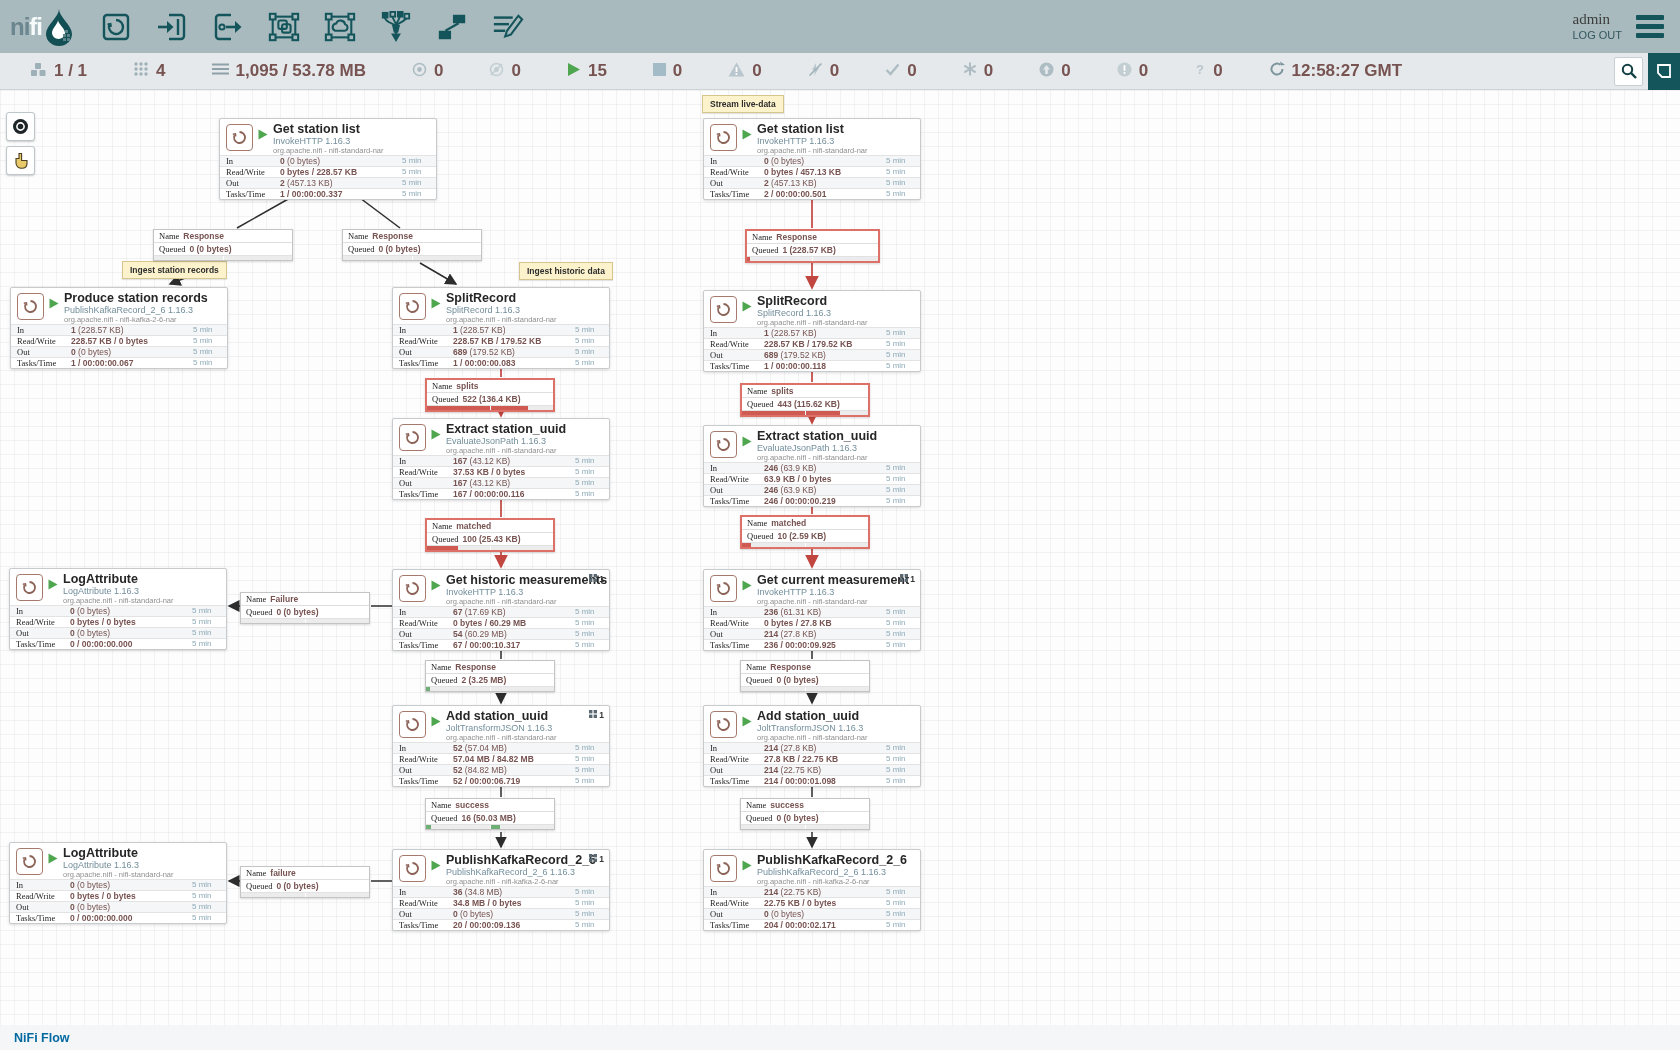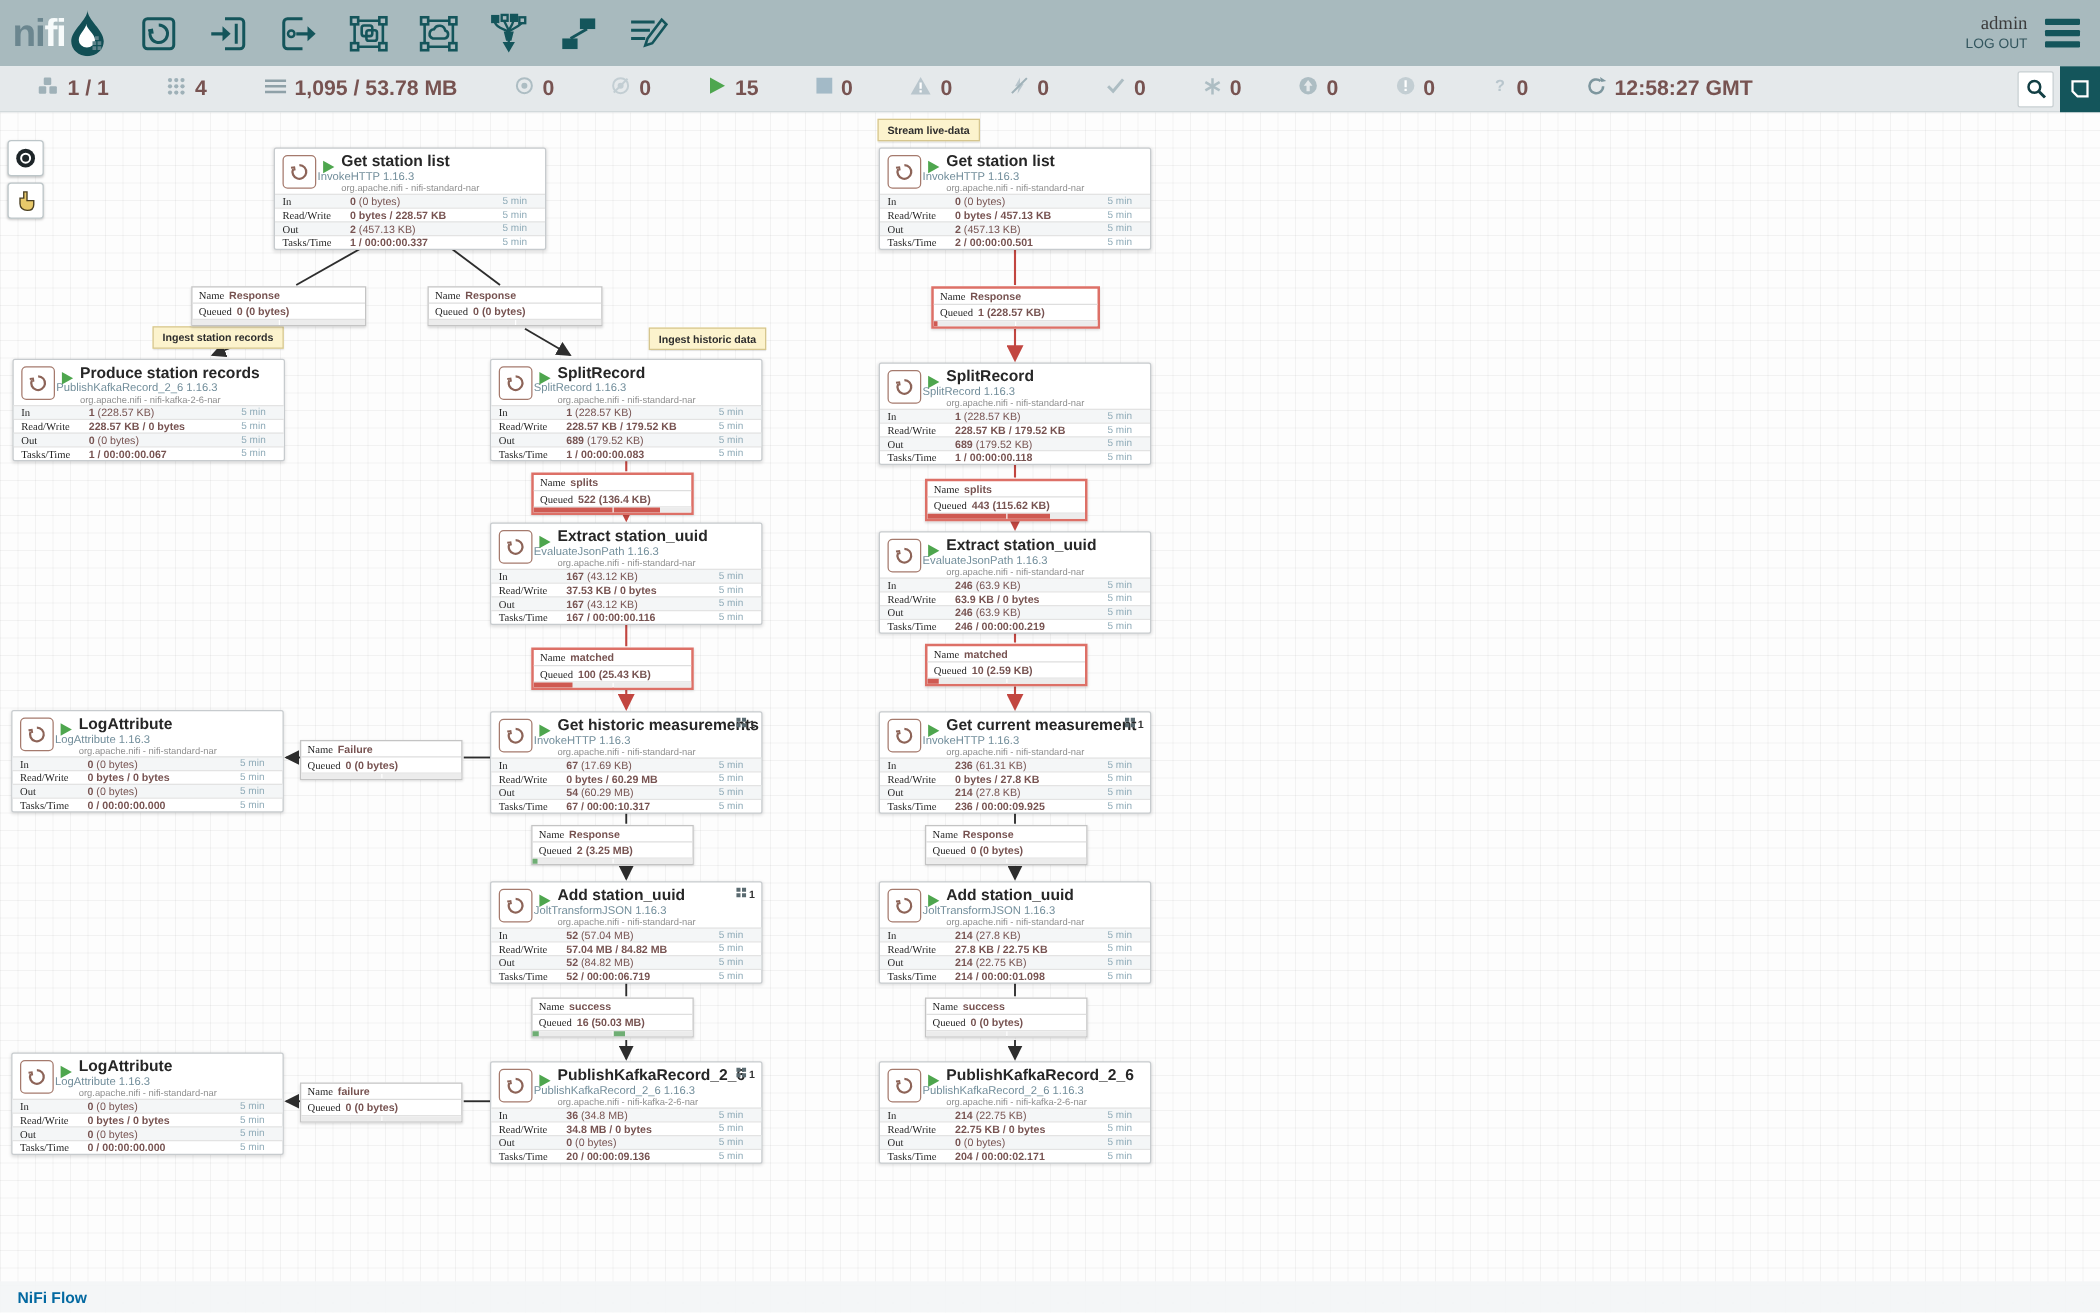--- a/index.html
+++ b/index.html
@@ -1,26 +1,26 @@
 <!DOCTYPE html>
 <html><head>
 <meta charset="utf-8">
 <style>
   html,body{margin:0;padding:0;width:1680px;height:1050px;overflow:hidden;
     font-family:"Liberation Sans",sans-serif;background:#fdfdfd;position:relative}
   
   .header{position:absolute;left:0;top:0;right:0;height:53px;background:#a8babe;
     display:flex;align-items:center}
   .logo{display:flex;align-items:center;margin-left:10px;user-select:none}
-  .logo-txt{font-size:31px;font-weight:bold;letter-spacing:-1px;line-height:53px}
+  .logo-txt{font-size:24px;font-weight:bold;letter-spacing:-1px;line-height:53px}
   .logo-ni{color:#6b868f}.logo-fi{color:#f7fbfb}
   .logo-drop{margin-left:2px;margin-top:4px}
   .toolbar{display:flex;align-items:center;margin-left:26px;gap:24px}
   .tb{width:32px;height:34px;display:inline-flex;align-items:center;justify-content:center;cursor:grab}
-  .user-area{margin-left:auto;text-align:right;line-height:1.25;margin-right:14px}
+  .user-area{margin-left:auto;line-height:1.25;margin-right:14px}
   .user{font-family:"Liberation Serif",serif;font-size:15px;color:#3c3c3c}
   .logout{font-size:11px;color:#33565e;cursor:pointer}
   .hamburger{width:28px;margin-right:16px;cursor:pointer}
   .hamburger div{height:5px;background:#14555b;margin:4px 0;border-radius:1px}
   
   .statusbar{position:absolute;left:0;top:53px;right:0;height:37px;background:#e5e9eb;
     border-bottom:1px solid #ccd3d6;display:flex;align-items:center;padding-left:30px;box-sizing:border-box}
   .sbi{display:inline-flex;align-items:center;gap:7px;margin-right:46px;white-space:nowrap}
   .sbv{font-size:17px;font-weight:bold;color:#775351}
   .sb-right{margin-left:auto;display:flex;align-items:center;height:100%}
@@ -36,21 +36,21 @@
   .pal{position:absolute;left:6px;width:27px;height:27px;background:#fff;border:1px solid #bdc6c9;
     border-radius:3px;box-shadow:0 1px 2px #0003;display:flex;align-items:center;justify-content:center;cursor:pointer}
   
   .proc{position:absolute;width:218px;background:#fff;border:1px solid #c7cbce;border-radius:2px;
     box-shadow:0 1px 3px #00000022;box-sizing:border-box;cursor:pointer}
   .phead{position:relative;height:36px}
   .picon{position:absolute;left:6px;top:5px;width:25px;height:25px;border:1px solid #a57a6d;
     border-radius:4px;display:flex;align-items:center;justify-content:center}
   .prun{position:absolute;left:38px;top:7px}
   .ptitle{margin-left:53px;padding-top:3px;font-size:12.5px;font-weight:bold;color:#262626;white-space:nowrap}
-  .ptype{margin-left:34px;font-size:9px;color:#728e9b;white-space:nowrap}
+  .ptype{margin-left:53px;font-size:9px;color:#728e9b;white-space:nowrap}
   .pbundle{margin-left:53px;font-size:7.5px;color:#8f8f8f;white-space:nowrap}
   .pbadge{position:absolute;right:5px;top:4px;display:flex;align-items:center;gap:2px;
     font-size:8.5px;color:#333;font-weight:bold}
   .prow{display:flex;height:10px;line-height:10px;font-size:8.5px;border-top:1px solid #e3e3e3;padding:0 6px}
   .prow.alt{background:#f4f6f7}
   .prow .lbl{width:54px;font-family:"Liberation Serif",serif;color:#1f1f1f}
   .prow .val{flex:1;color:#775351;white-space:nowrap}
   .prow .val b{font-weight:bold}
   .prow .val .paren{font-weight:normal}
   .prow .win{width:28px;text-align:left;color:#8fabb8;font-size:8px}

